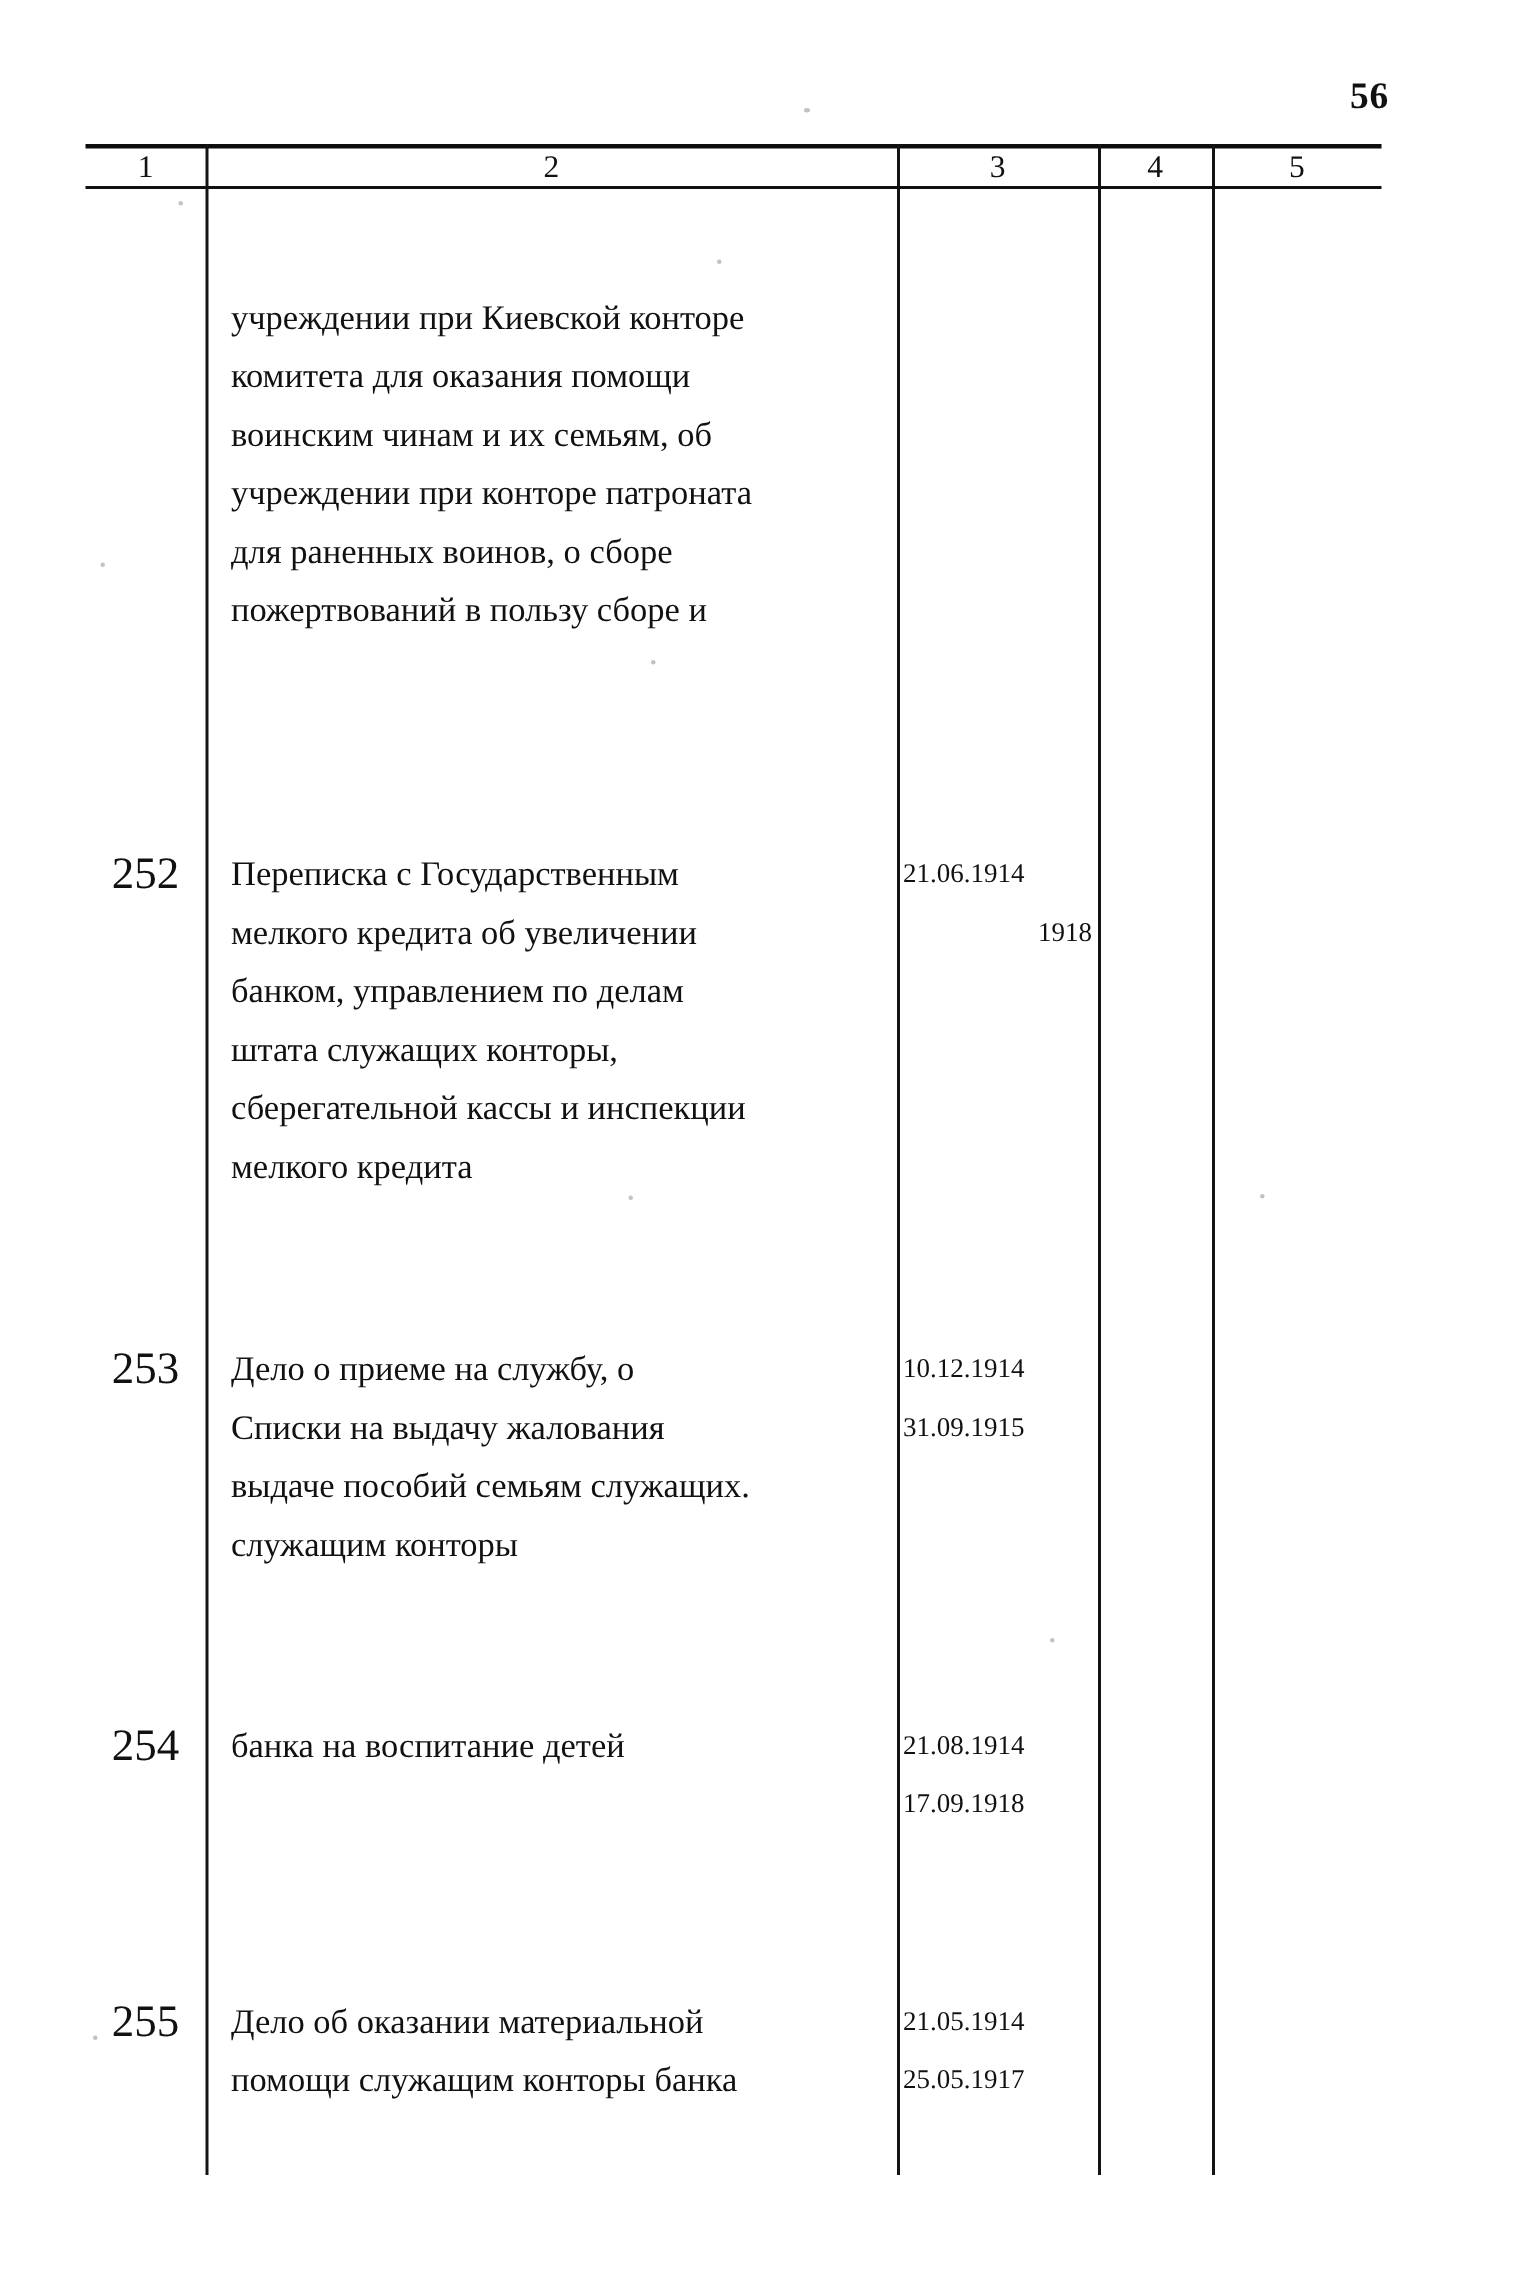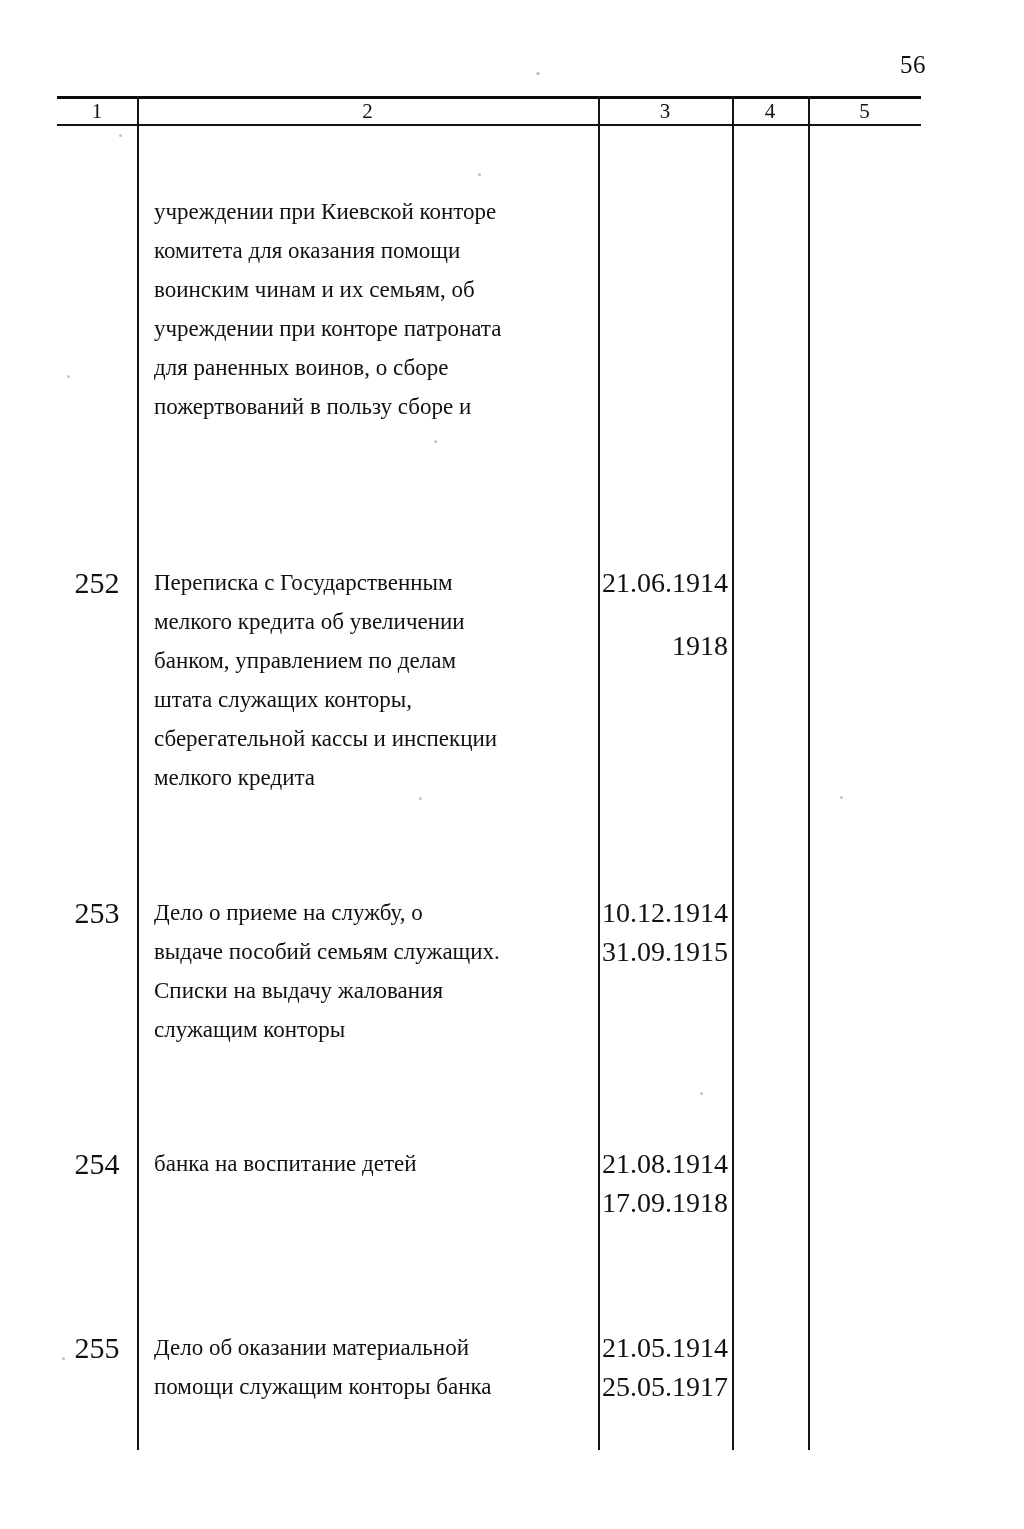--- a/index.html
+++ b/index.html
@@ -18,20 +18,21 @@
   }
 
   
   .page-number {
     position: absolute;
     top: 52px;
     right: 98px;
     font-size: 25px;
     line-height: 1;
     letter-spacing: 0.5px;
+    font-weight: bold;
   }
 
   
   .table-wrap {
     position: absolute;
     left: 57px;
     top: 96px;
     width: 864px;
   }
 
@@ -122,25 +123,25 @@
     margin: 0;
     font-family: Liberation Serif, serif;
   }
   .cell-title p.last {
     text-align: left;
   }
   .cell-dates {
     position: absolute;
     left: 545px;
     width: 126px;
-    font-size: 28px;
+    font-size: 18px;
     line-height: 39px;
   }
   .cell-dates .d-left  { text-align: left; }
-  .cell-dates .d-right { text-align: right; margin-top: 24px; }
+  .cell-dates .d-right { text-align: right; }
 
   
   .row-0   { top: 66px; }
   .row-252 { top: 437px; }
   .row-253 { top: 767px; }
   .row-254 { top: 1018px; }
   .row-255 { top: 1202px; }
 
   
   .speck {
@@ -204,22 +205,22 @@
       <div class="cell-dates">
         <div class="d-left">21.06.1914</div>
         <div class="d-right">1918</div>
       </div>
     </div>
 
     <div class="row row-253">
       <div class="cell-num">253</div>
       <div class="cell-title">
         <p>Дело о приеме на службу, о</p>
+        <p>Списки на выдачу жалования</p>
         <p>выдаче пособий семьям служащих.</p>
-        <p>Списки на выдачу жалования</p>
         <p class="last">служащим конторы</p>
       </div>
       <div class="cell-dates">
         <div class="d-left">10.12.1914</div>
         <div class="d-left">31.09.1915</div>
       </div>
     </div>
 
     <div class="row row-254">
       <div class="cell-num">254</div>

